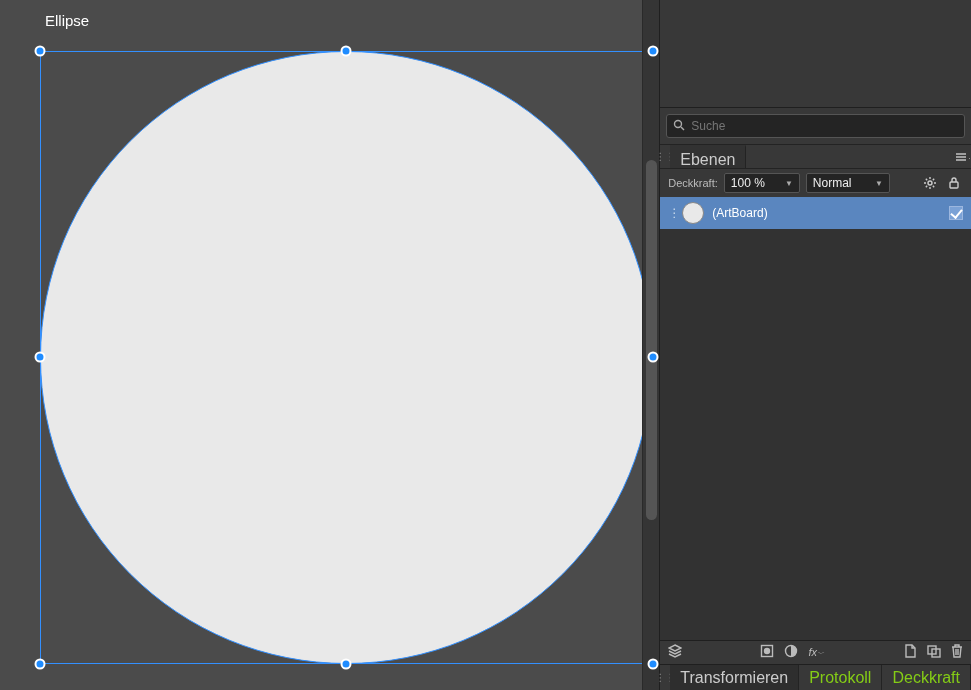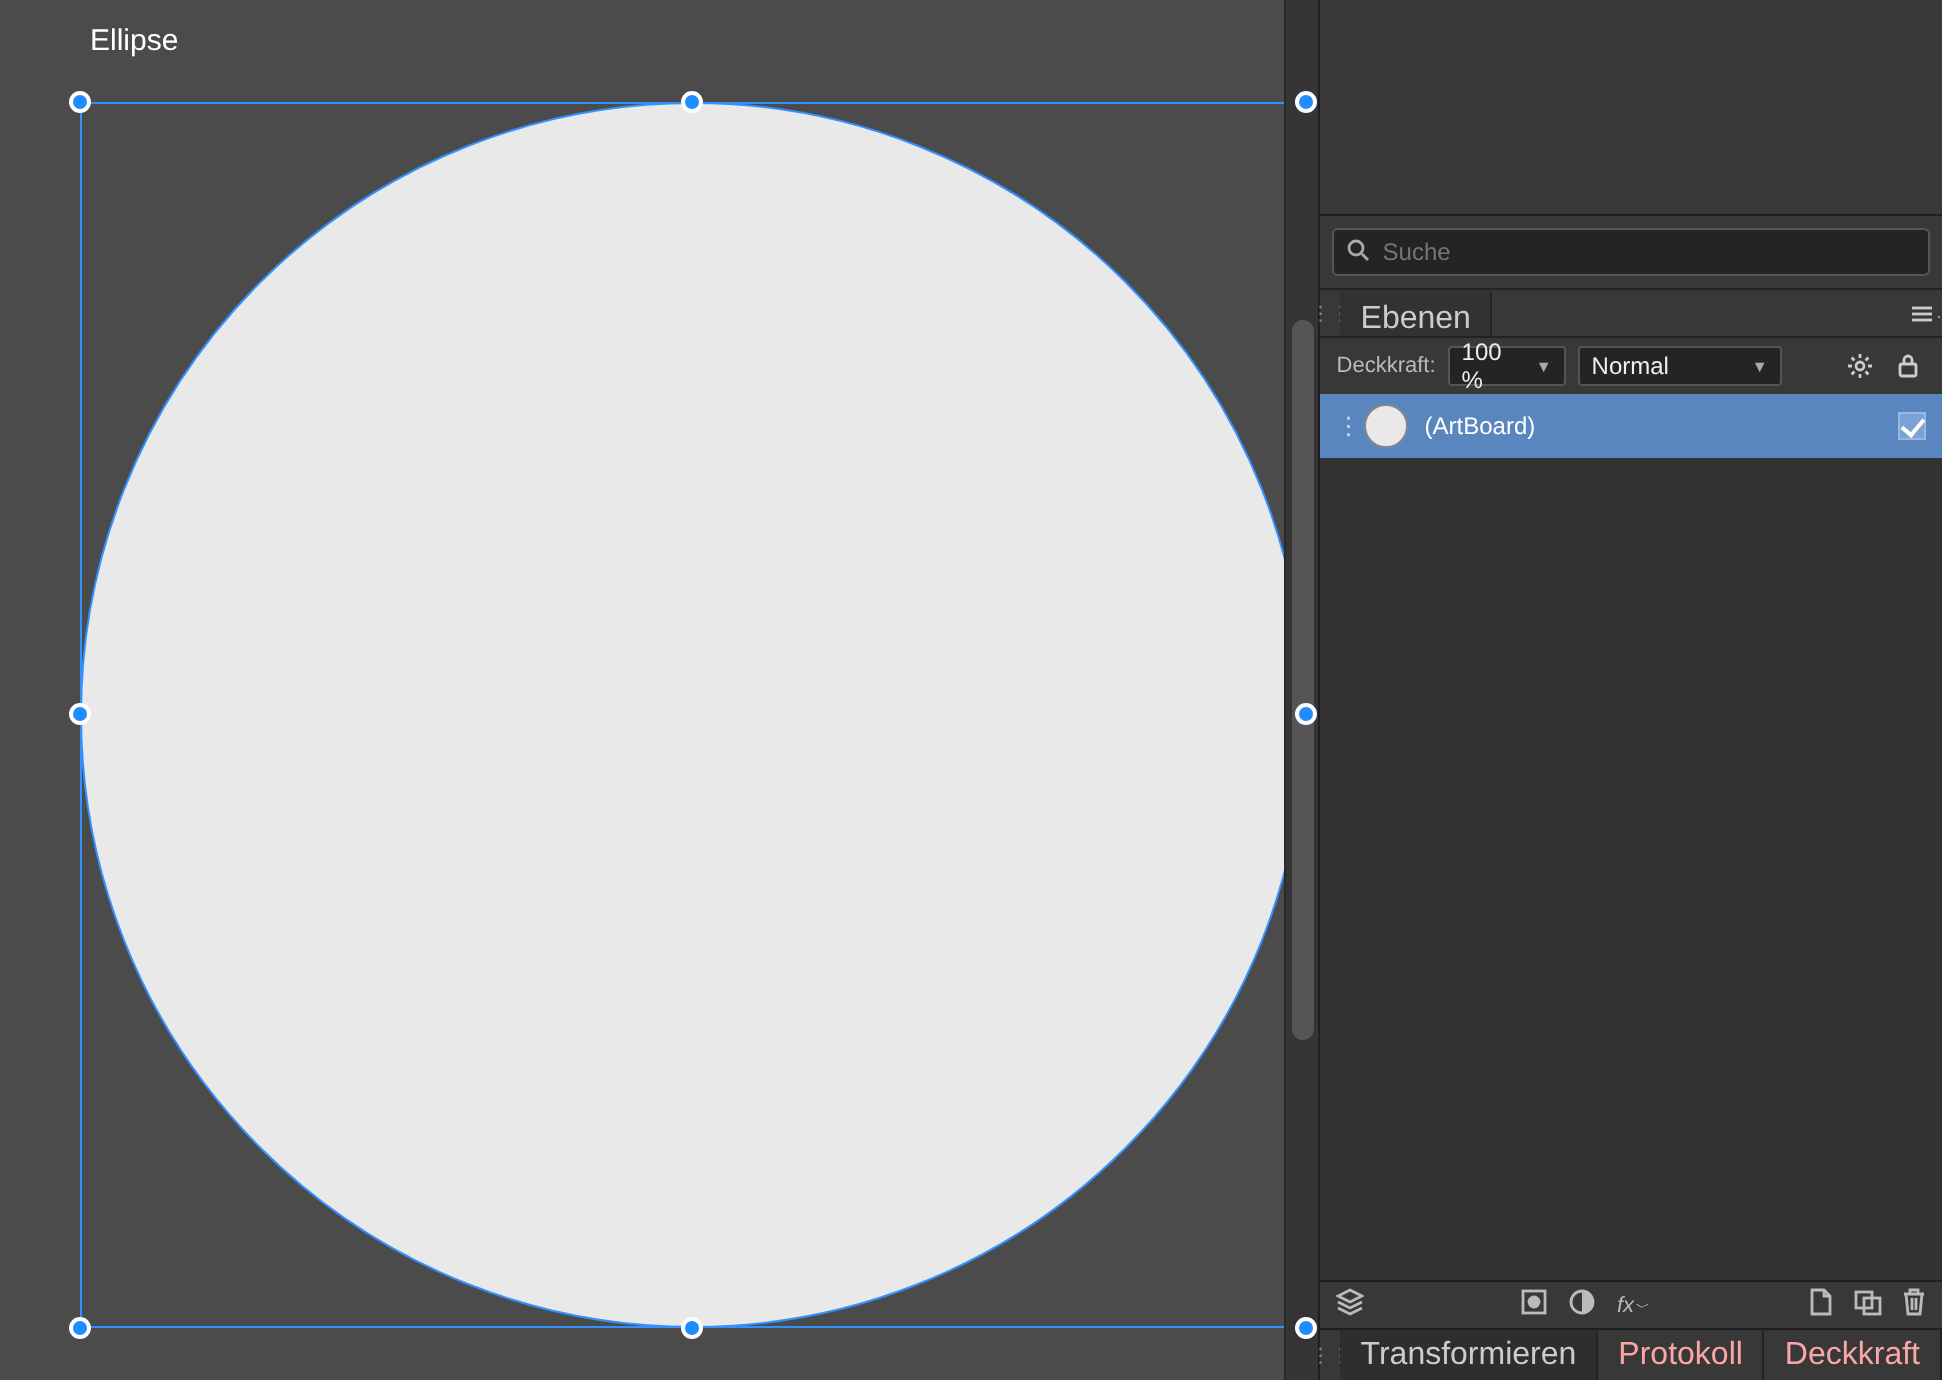--- a/index.html
+++ b/index.html
@@ -25,30 +25,30 @@
 
     .empty-top { height: 108px; background: #383838; border-bottom: 1px solid #1f1f1f; }
 
     .search-row { height: 24px; margin: 0 6px 6px 6px; background: #242424; border: 1px solid #555; border-radius: 3px; display: flex; align-items: center; padding: 0 6px; color: #aaa; }
     .search-row input { flex:1; background: transparent; border: none; outline: none; color: #ccc; font-size: 12px; margin-left: 6px; }
     .search-wrap { padding-top: 6px; background:#383838;}
 
     .tabbar { display: flex; align-items: stretch; height: 24px; background: #383838; border-top:1px solid #232323; }
     .vgrip { width: 10px; display:flex; align-items:center; justify-content:center; color:#888; font-size:10px;}
     .tab { padding: 4px 10px; font-size: 16px; color: #ccc; background: #323232; border-right:1px solid #232323; border-top:2px solid transparent; }
-    .tab.inactive { background: transparent; color:#fca5a5; }
+    .tab.inactive { background: transparent; color:#84cc16; }
     .tab-spacer { flex:1; }
     .tab-menu { width:16px; display:flex; align-items:center; justify-content:center; color:#ccc; }
 
     .opacity-row { display:flex; align-items:center; gap:6px; padding: 4px 8px; background:#383838; border-top:1px solid #232323;}
     .opacity-row .lbl { font-size:11px; color:#bbb; }
     .combo { background:#242424; border:1px solid #555; height:20px; display:flex; align-items:center; padding:0 6px; font-size:12px; color:#eee; border-radius:2px;}
     .combo .caret { margin-left:6px; font-size:8px; color:#aaa;}
-    .combo.opc { width:59px; justify-content:space-between;}
-    .combo.blend { width:102px; justify-content:space-between;}
+    .combo.opc { width:76px; justify-content:space-between;}
+    .combo.blend { width:84px; justify-content:space-between;}
     .iconbtn { width:18px; height:18px; display:flex; align-items:center; justify-content:center; color:#ccc; }
 
     .layer-list { flex:1; background:#323232; overflow:auto; }
     .layer { display:flex; align-items:center; height:32px; background:#5a86bf; color:#fff; padding:0 8px; gap:8px; }
     .layer .thumb { width:22px; height:22px; border-radius:50%; background:#e9e9e9; border:1px solid #888; }
     .layer .name { flex:1; font-size:12px; }
     .layer .vis { width:14px; height:14px; border:1px solid #9cb7df; background:#7ba2d6; position:relative;}
     .layer .vis::after{content:""; position:absolute; left:3px; top:0px; width:5px; height:9px; border-right:2px solid #fff; border-bottom:2px solid #fff; transform:rotate(40deg);}
 
     .footer-icons { height:24px; background:#383838; border-top:1px solid #1f1f1f; display:flex; align-items:center; padding:0 8px; gap:10px; color:#bbb;}

